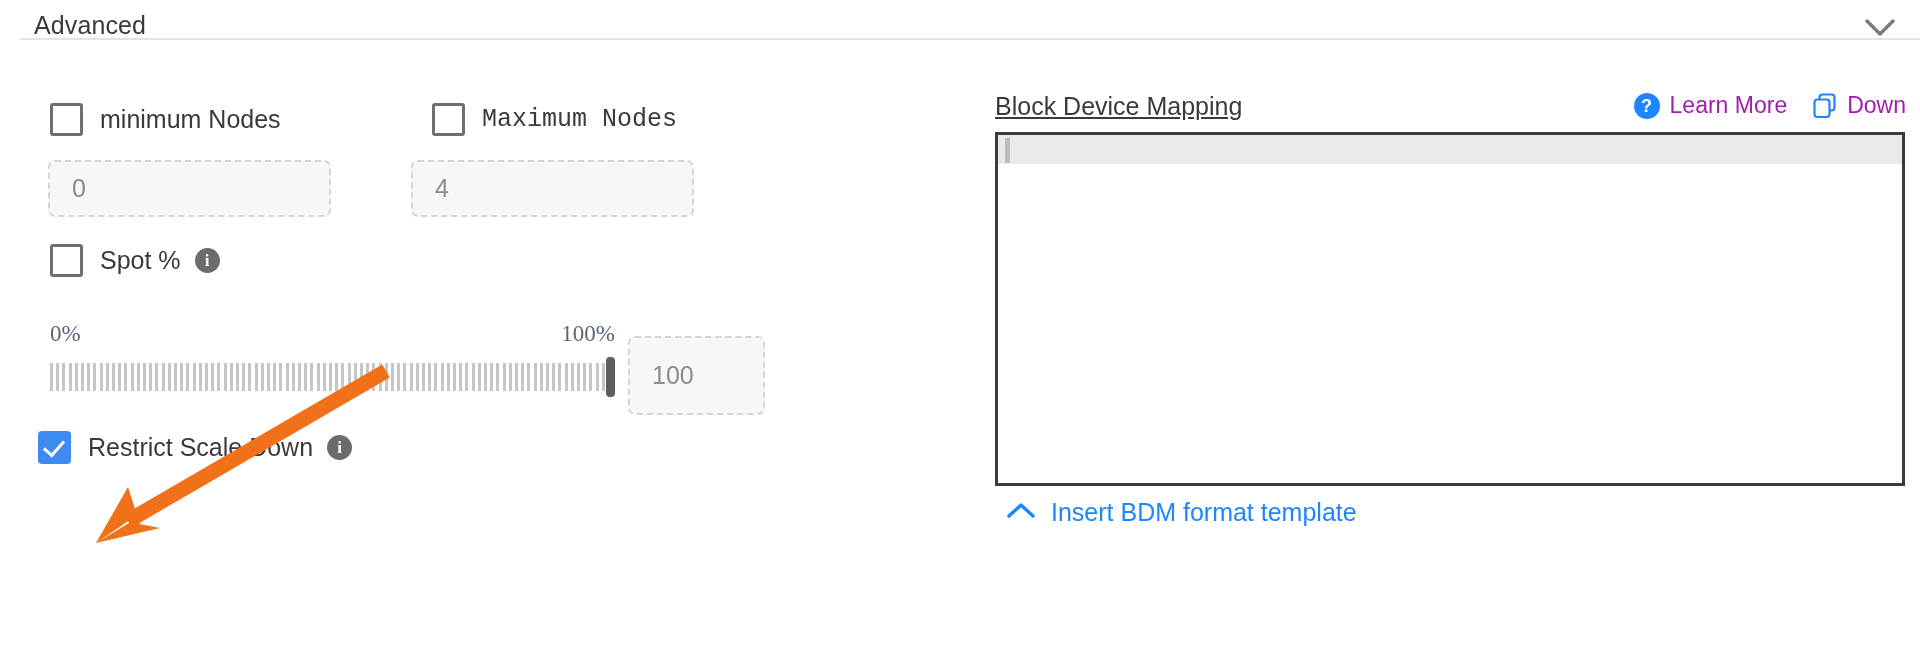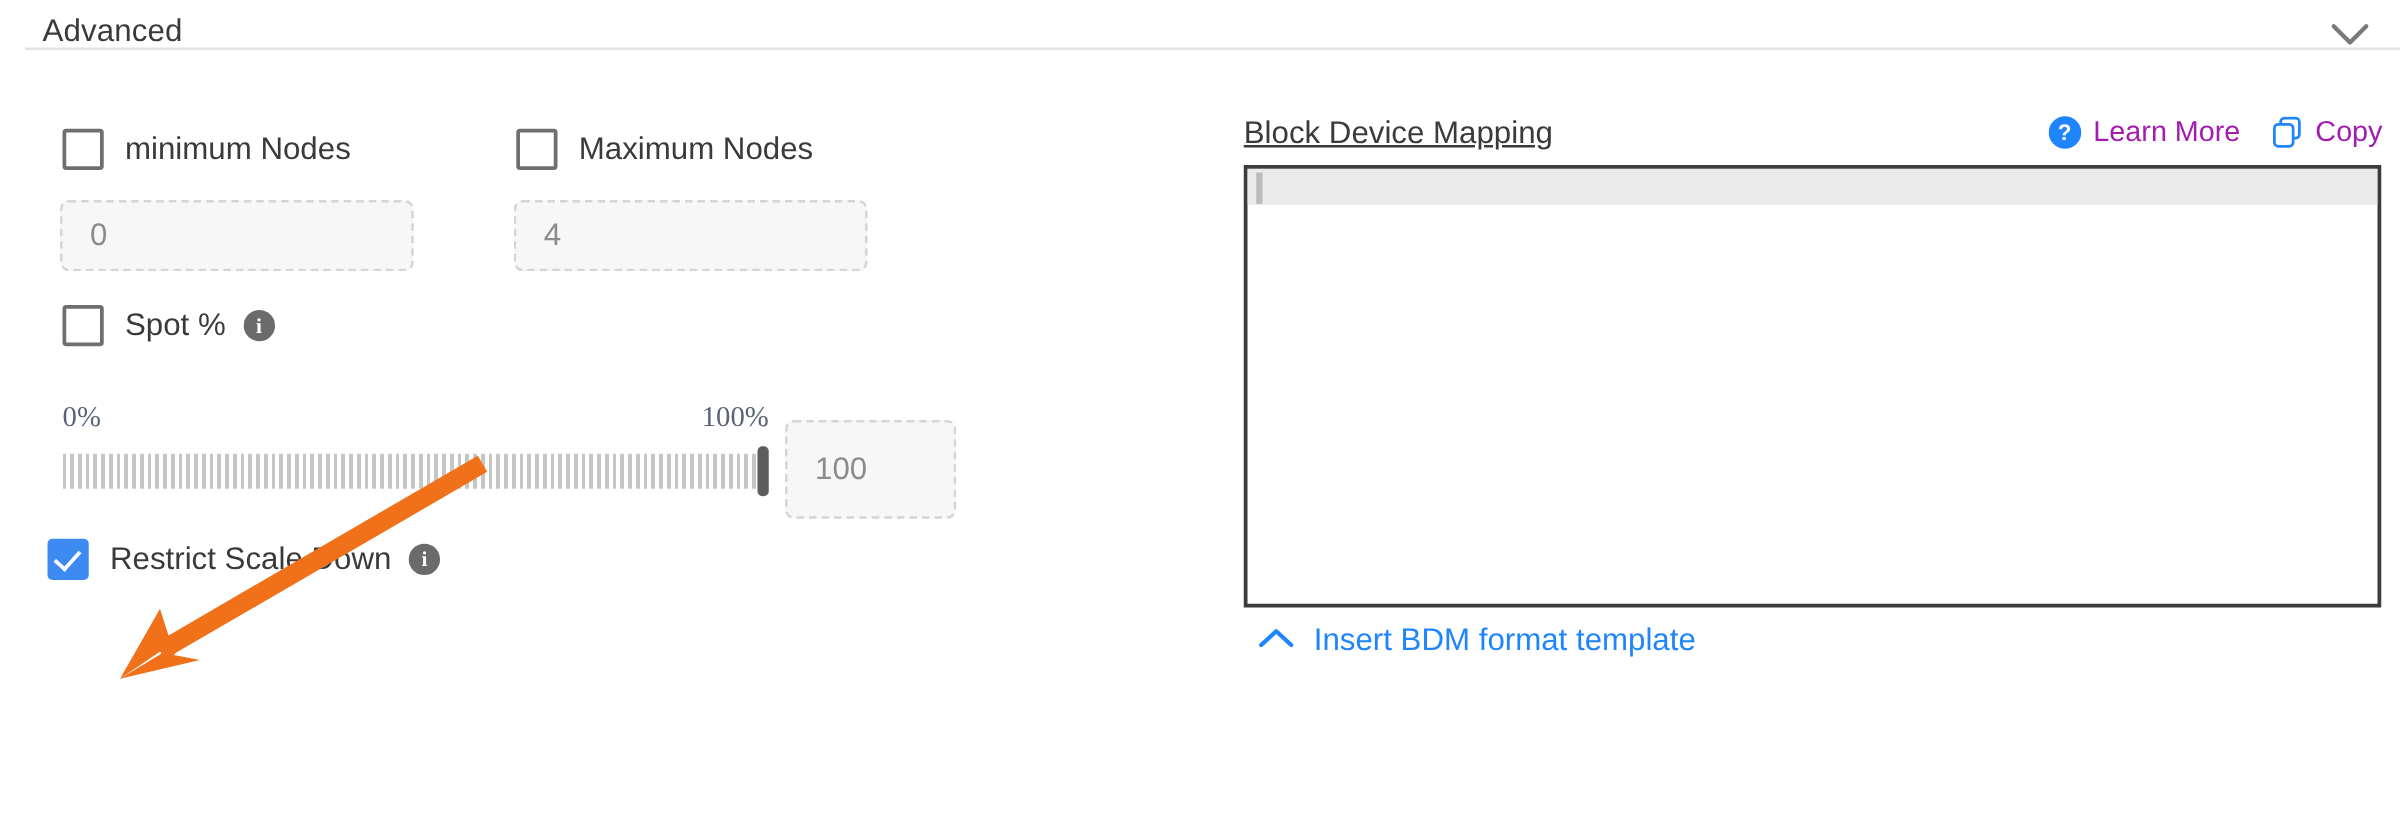--- a/index.html
+++ b/index.html
@@ -295,21 +295,21 @@
   <div class="left-col">
 
     <div class="cb-row" style="left:50px; top:47px;">
       <span class="checkbox"></span>
       <span class="cb-label">minimum Nodes</span>
     </div>
     <div class="dashed-input" style="left:48px; top:104px; width:283px; height:57px;">
       <span>0</span>
     </div>
 
-    <div class="cb-row" style="left:413px; top:47px;">
+    <div class="cb-row" style="left:432px; top:47px;font-family:Liberation Mono, monospace;">
       <span class="checkbox"></span>
       <span class="cb-label">Maximum Nodes</span>
     </div>
     <div class="dashed-input" style="left:411px; top:104px; width:283px; height:57px;">
       <span>4</span>
     </div>
 
     <div class="cb-row" style="left:50px; top:188px;">
       <span class="checkbox"></span>
       <span class="cb-label">Spot %</span>
@@ -342,21 +342,21 @@
         <span class="qmark">?</span>
         <span class="txt">Learn More</span>
       </div>
       <div class="bdm-action">
         <span class="copy-icon">
           <svg width="24" height="26" viewBox="0 0 24 26">
             <rect x="6.5" y="1.5" width="15" height="16" rx="3" ry="3" fill="none" stroke="#1f85fe" stroke-width="2.2"></rect>
             <rect x="1.5" y="6.5" width="15" height="17.5" rx="3" ry="3" fill="#ffffff" stroke="#1f85fe" stroke-width="2.2"></rect>
           </svg>
         </span>
-        <span class="txt">Copy</span>
+        <span class="txt">Down</span>
       </div>
     </div>
 
     <div class="code-editor">
       <div class="code-line-active"></div>
       <div class="code-caret"></div>
     </div>
 
     <div class="bdm-footer">
       <span>

